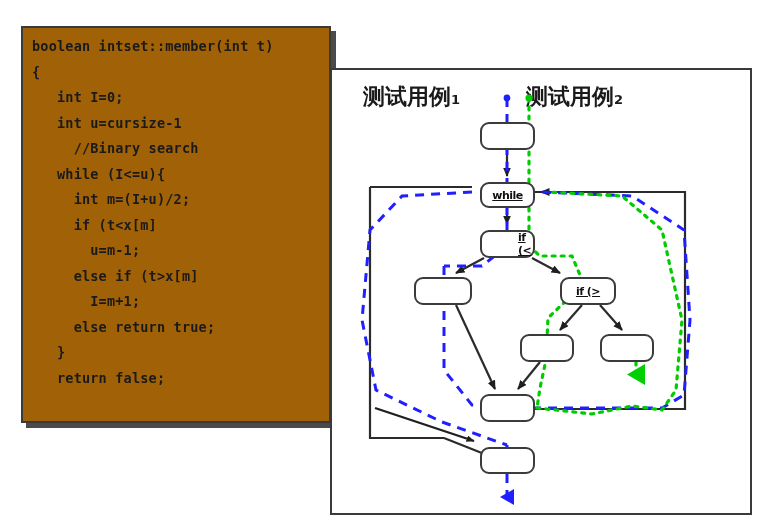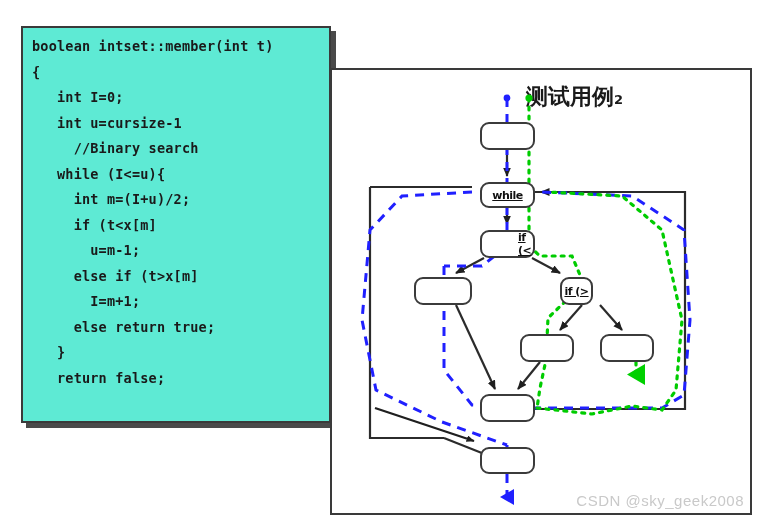--- a/index.html
+++ b/index.html
@@ -19,21 +19,21 @@
     overflow: hidden;
   }
 
   
   #code-panel {
     position: absolute;
     left: 21px;
     top: 26px;
     width: 310px;
     height: 397px;
-    background: #5eead4;
+    background: #a16207;
     border: 2px solid #3a3a3a;
     box-sizing: border-box;
     box-shadow: 5px 5px 0 0 #4a4a4a;
     z-index: 1;
   }
   #code-listing {
     position: absolute;
     left: 9px;
     top: 6px;
     margin: 0;
@@ -152,20 +152,23 @@
     <defs>
       <marker id="arw-black" markerWidth="9" markerHeight="9" refX="7.5" refY="3.4" orient="auto" markerUnits="userSpaceOnUse">
         <path d="M0,0 L8,3.4 L0,6.8 Z" fill="#1f1f1f"></path>
       </marker>
     </defs>
     <path d="M375,408 L474,441" stroke="#1f1f1f" stroke-width="2.2" fill="none" marker-end="url(#arw-black)"></path>
   </svg>
 
   <div id="flow-panel">
 
+    <div class="tc-label" id="label-tc1">
+      <span class="cjk">测试用例</span><span class="num">1</span>
+    </div>
     <div class="tc-label" id="label-tc2">
       <span class="cjk">测试用例</span><span class="num">2</span>
     </div>
 
     <svg class="overlay" id="edges-layer" viewBox="0 0 418 443">
       <defs>
         <marker id="ar-k" markerWidth="11" markerHeight="11" refX="8.5" refY="4" orient="auto" markerUnits="userSpaceOnUse">
           <path d="M0,0 L9.5,4 L0,8 Z" fill="#1f1f1f"></path>
         </marker>
       </defs>
@@ -227,23 +230,22 @@
         <path d="M304,292 L304,305" marker-end="url(#ar-g)"></path>
       </g>
       <circle cx="197" cy="28" r="3.6" fill="#00cc00"></circle>
     </svg>
 
     <div id="nodes-host">
         <div class="node" style="left: 148px; top: 52px; width: 55px; height: 28px;"></div>
         <div class="node" style="left: 148px; top: 112px; width: 55px; height: 26px;">while</div>
         <div class="node" style="left: 148px; top: 160px; width: 55px; height: 28px; padding-left: 36px;">if (&lt;</div>
         <div class="node" style="left: 82px; top: 207px; width: 58px; height: 28px;"></div>
-        <div class="node" style="left: 228px; top: 207px; width: 33px; height: 28px;">if (&gt;</div>
+        <div class="node" style="left: 228px; top: 207px; width: 56px; height: 28px;">if (&gt;</div>
         <div class="node" style="left: 188px; top: 264px; width: 54px; height: 28px;"></div>
         <div class="node" style="left: 268px; top: 264px; width: 54px; height: 28px;"></div>
         <div class="node" style="left: 148px; top: 324px; width: 55px; height: 28px;"></div>
         <div class="node" style="left: 148px; top: 377px; width: 55px; height: 27px;"></div>
       </div>
 
-    <div id="watermark">CSDN @sky_geek2008</div>
   </div>
 
 </div>
 
 </body></html>

